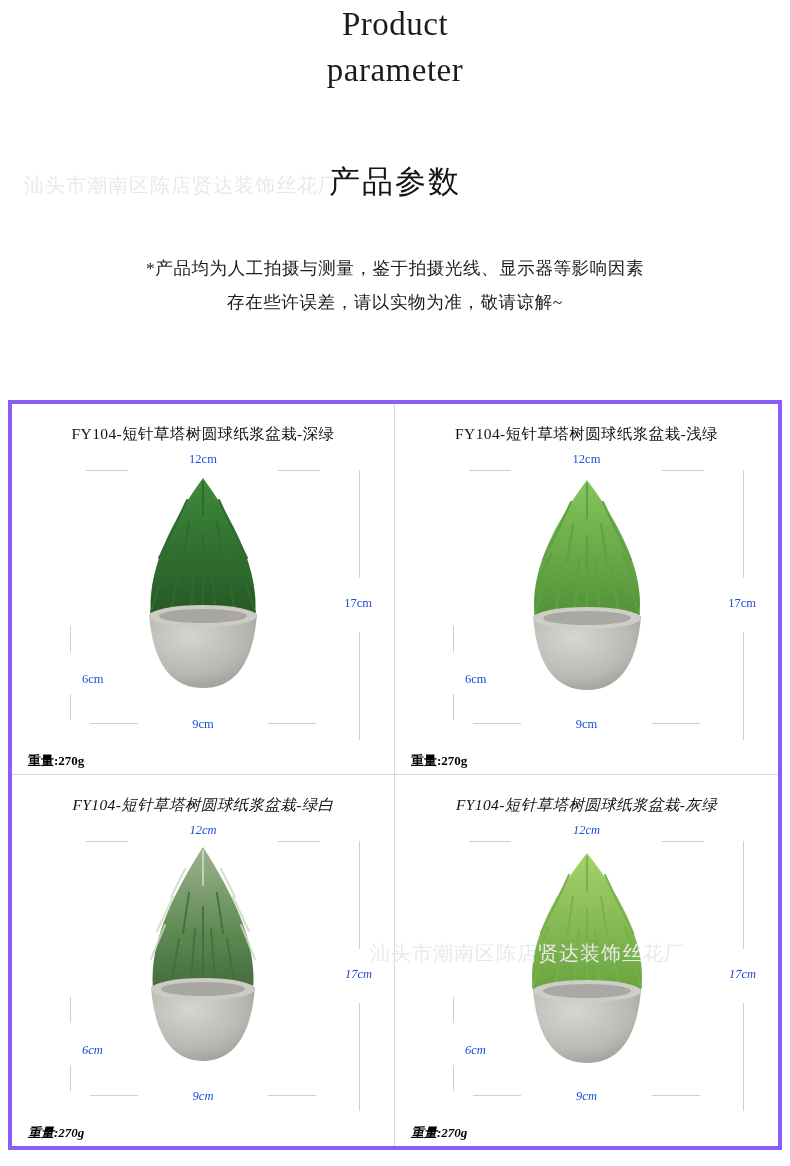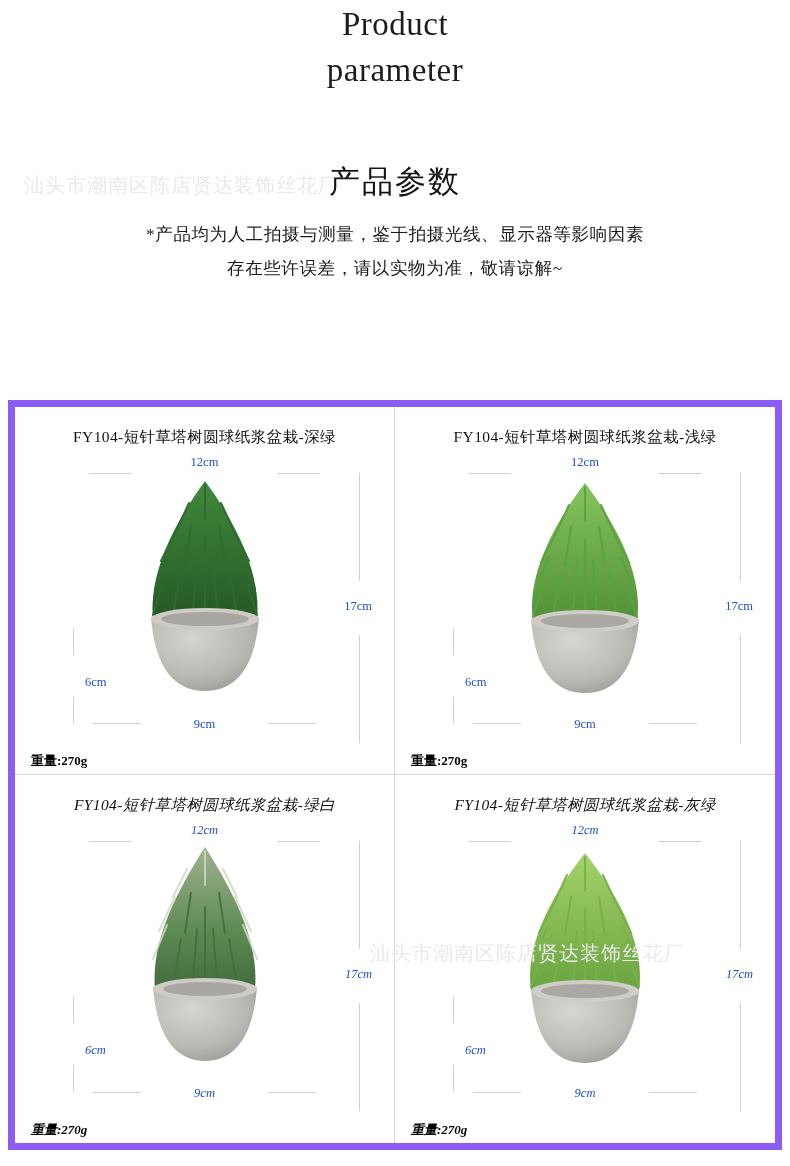--- a/index.html
+++ b/index.html
@@ -58,36 +58,37 @@
     white-space: nowrap;
     z-index: 1;
     pointer-events: none;
     user-select: none;
   }
   .wm-top { left: 24px; top: 172px; }
   .wm-mid { left: 370px; top: 940px; }
 
   .note {
     text-align: center;
+    margin-top: 34px;
     font-family: "Liberation Serif", serif;
     font-size: 17.5px;
     line-height: 1.95;
     color: #1c1c1c;
     letter-spacing: 0.6px;
   }
   .note .n1, .note .n2 { display: block; }
 
   
   .grid {
     position: absolute;
     left: 8px;
     top: 400px;
     width: 774px;
     height: 750px;
-    border: 7px solid #8b5cf6;
+    border: 4px solid #8b5cf6;
     display: grid;
     grid-template-columns: 1fr 1fr;
     grid-template-rows: 1fr 1fr;
   }
   .cell {
     position: relative;
     border-right: 1px solid #d8d8d8;
     border-bottom: 1px solid #d8d8d8;
     overflow: hidden;
     background: #fff;

